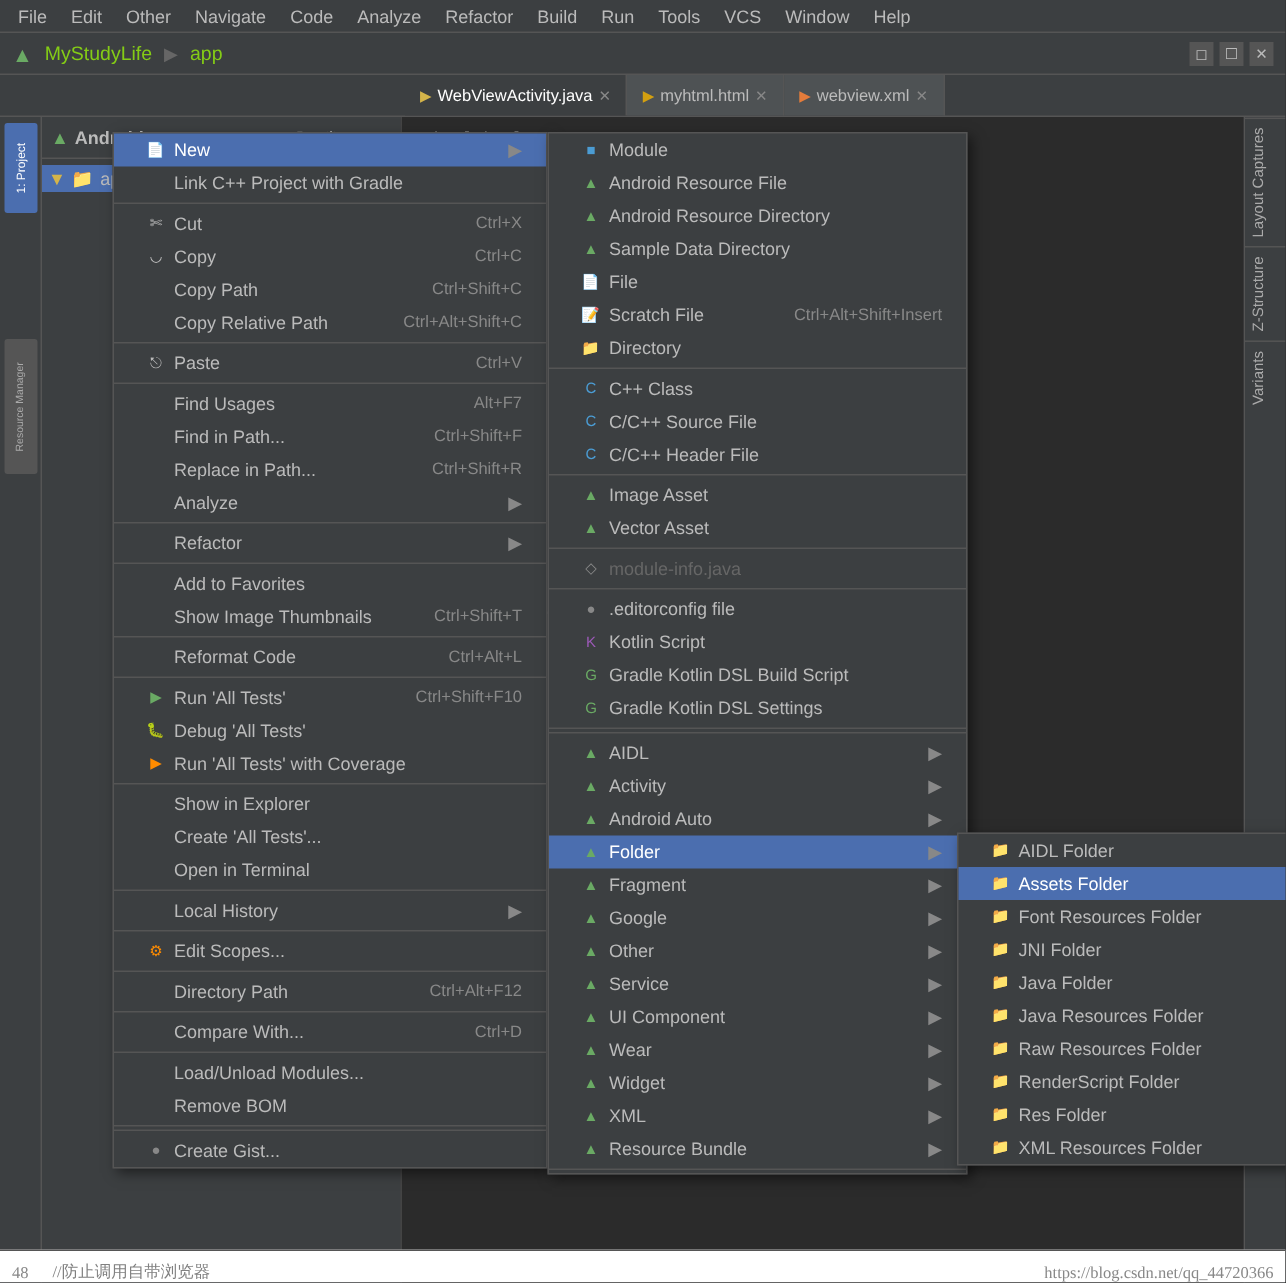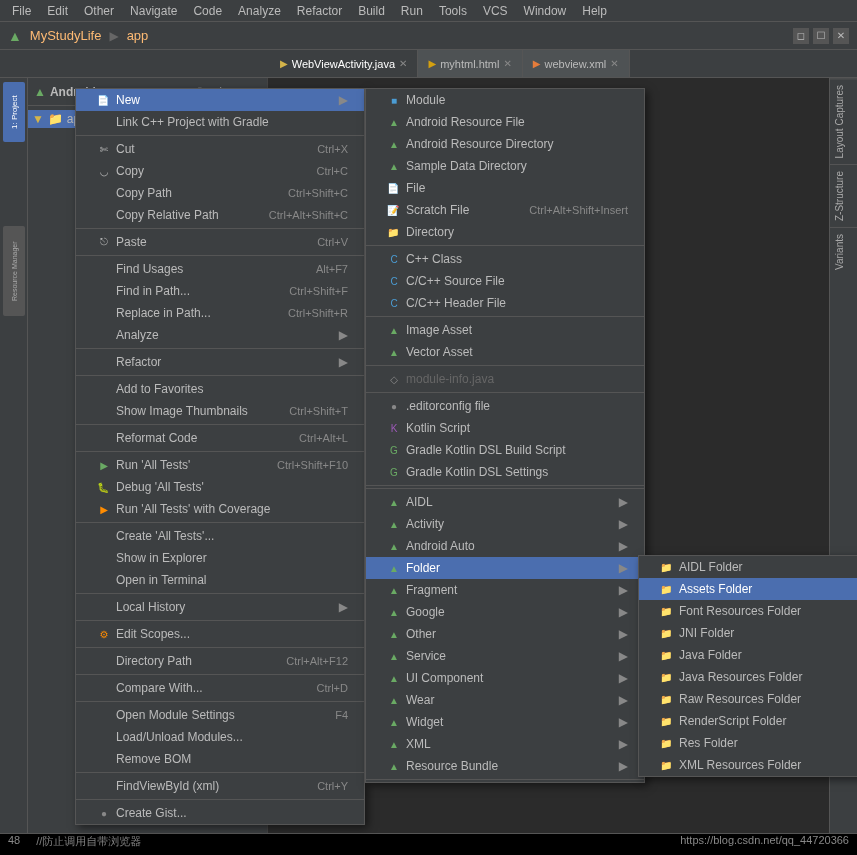--- a/index.html
+++ b/index.html
@@ -33,21 +33,21 @@
     
     .title-bar {
       background: #3c3f41;
       height: 28px;
       display: flex;
       align-items: center;
       padding: 0 8px;
       gap: 8px;
       border-bottom: 1px solid #555;
     }
-    .title-bar-text { color: #fdba74; font-size: 13px; }
+    .title-bar-text { color: #84cc16; font-size: 13px; }
     .title-bar-sep { color: #666; }
     .title-bar-actions { margin-left: auto; display: flex; gap: 4px; }
     .title-bar-btn {
       width: 16px; height: 16px;
       background: #555; border: none; cursor: pointer;
       display: flex; align-items: center; justify-content: center;
       color: #bbb; font-size: 10px;
     }
 
     
@@ -195,27 +195,28 @@
       border-bottom: 1px solid #555;
     }
 
     
     .status-bar {
       position: absolute;
       bottom: 0;
       left: 0;
       right: 0;
       height: 22px;
-      background: #000000;
+      background: #ffffff;
       border-top: 1px solid #555;
       display: flex;
-      align-items: flex-start;
+      align-items: flex-end;
       padding: 0 8px;
       font-size: 11px;
       color: #888;
+      font-family: Liberation Serif, serif;
     }
     .status-bar .status-right { margin-left: auto; }
 
   </style>
 </head>
 <body>
 
 <div class="menu-bar">
 
 <span class="menu-bar-item">File</span>
@@ -403,25 +404,25 @@
     <span class="menu-icon icon-green">🐛</span>
     <span>Debug 'All Tests'</span>
   </div>
   <div class="menu-item">
     <span class="menu-icon icon-orange">▶</span>
     <span>Run 'All Tests' with Coverage</span>
   </div>
   <div class="menu-separator"></div>
   <div class="menu-item">
     <span class="menu-icon"></span>
+    <span>Show in Explorer</span>
+  </div>
+  <div class="menu-item">
+    <span class="menu-icon"></span>
     <span>Create 'All Tests'...</span>
-  </div>
-  <div class="menu-item">
-    <span class="menu-icon"></span>
-    <span>Show in Explorer</span>
   </div>
   <div class="menu-item">
     <span class="menu-icon"></span>
     <span>Open in Terminal</span>
   </div>
   <div class="menu-separator"></div>
   <div class="menu-item">
     <span class="menu-icon"></span>
     <span>Local History</span>
     <span class="arrow">▶</span>
@@ -439,37 +440,27 @@
   </div>
   <div class="menu-separator"></div>
   <div class="menu-item">
     <span class="menu-icon"></span>
     <span>Compare With...</span>
     <span class="shortcut">Ctrl+D</span>
   </div>
   <div class="menu-separator"></div>
   <div class="menu-item">
     <span class="menu-icon"></span>
-    <span>Open Module Settings</span>
-    <span class="shortcut">F4</span>
-  </div>
-  <div class="menu-item">
-    <span class="menu-icon"></span>
     <span>Load/Unload Modules...</span>
   </div>
   <div class="menu-item">
     <span class="menu-icon"></span>
     <span>Remove BOM</span>
   </div>
   <div class="menu-separator"></div>
-  <div class="menu-item">
-    <span class="menu-icon"></span>
-    <span>FindViewById (xml)</span>
-    <span class="shortcut">Ctrl+Y</span>
-  </div>
   <div class="menu-separator"></div>
   <div class="menu-item">
     <span class="menu-icon icon-gray">●</span>
     <span>Create Gist...</span>
   </div>
 
 </div>
 
 <div class="context-menu" id="menu2" style="left:365px; top:88px; width:275px;">
   <div class="menu-item">

